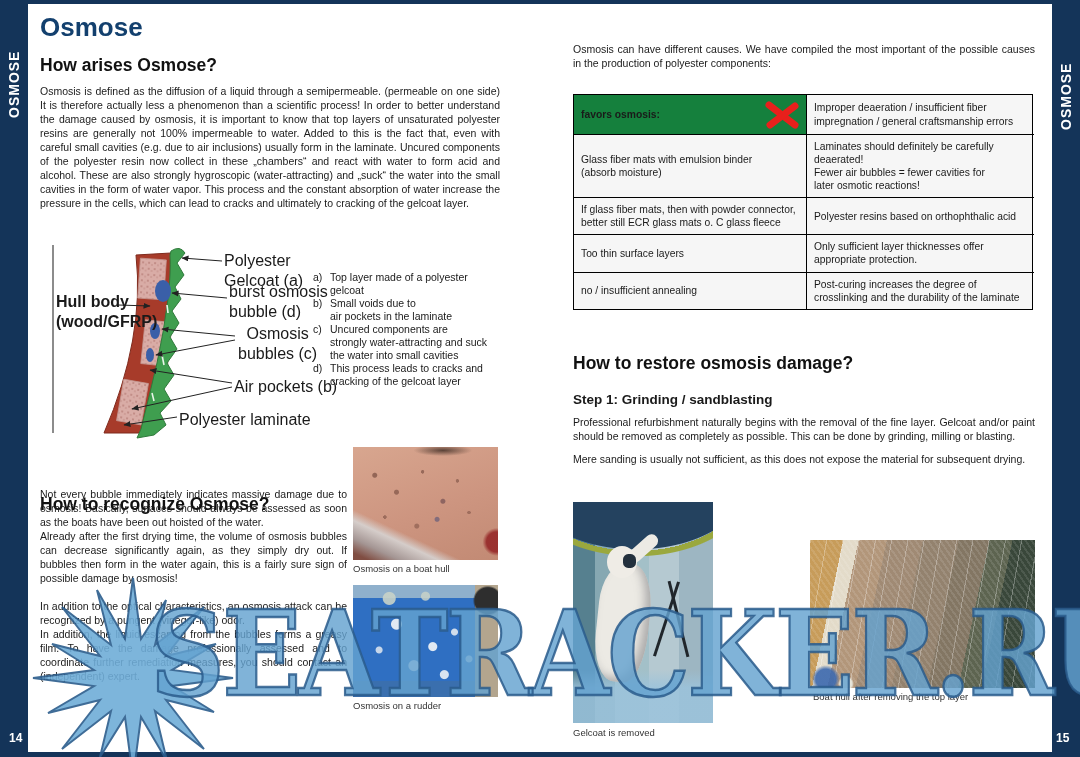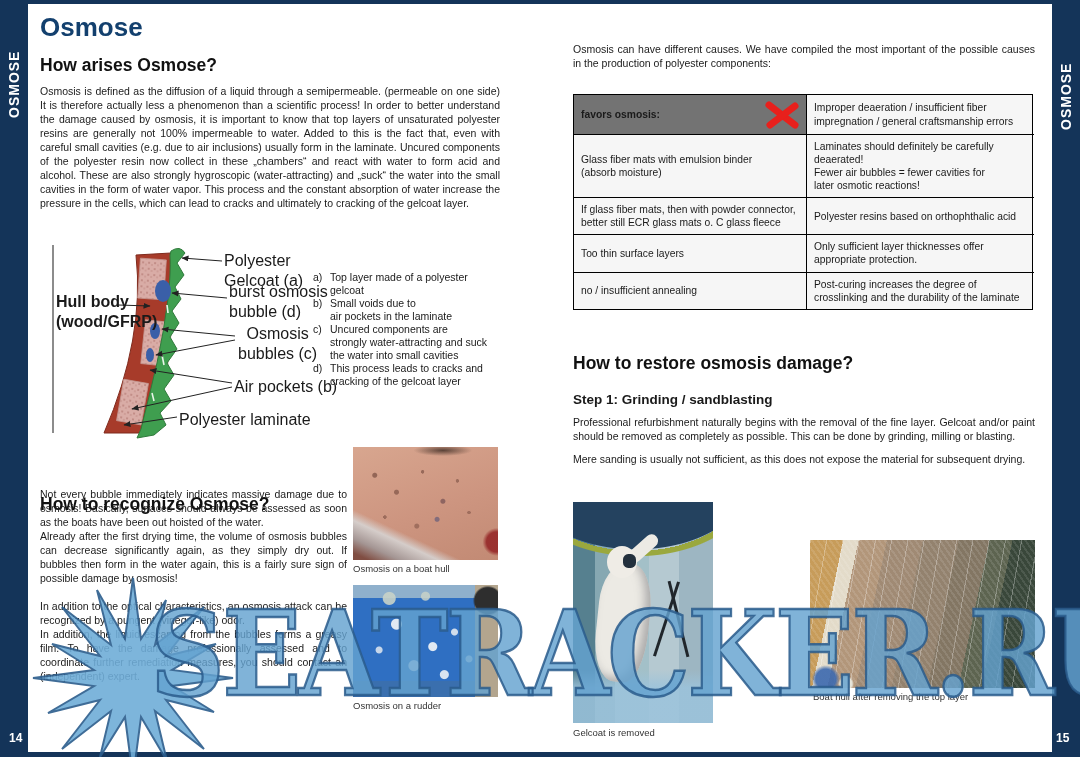--- a/index.html
+++ b/index.html
@@ -152,21 +152,21 @@
     border:1px solid #000; background:#f6f6f6;
     font-size:10.3px; line-height:1.27;
   }
   .cell {
     border-right:1px solid #000; border-bottom:1px solid #000;
     padding:5px 7px; display:flex; align-items:center;
   }
   .cell:nth-child(2n) { border-right:none; }
   .cell.last { border-bottom:none; }
   .cell .txt { width:100%; white-space:pre-line; }
-  .hcell { background:#737373; font-weight:bold; min-height:40px; justify-content:space-between; gap:6px; }
+  .hcell { background:#15803d; font-weight:bold; min-height:40px; justify-content:space-between; gap:6px; }
   .hcell .txt { width:auto; }
 
   
   #watermark { left:0; top:0; width:1080px; height:757px; pointer-events:none; z-index:50; }
   #wm-star { position:absolute; left:28px; top:573px; }
   #wm-text {
     position:absolute; left:150px; top:584px;
     font-family:"DejaVu Serif", serif; font-weight:bold; font-size:118px;
     letter-spacing:-3px; white-space:nowrap;
     color:rgba(100,162,207,.82);

